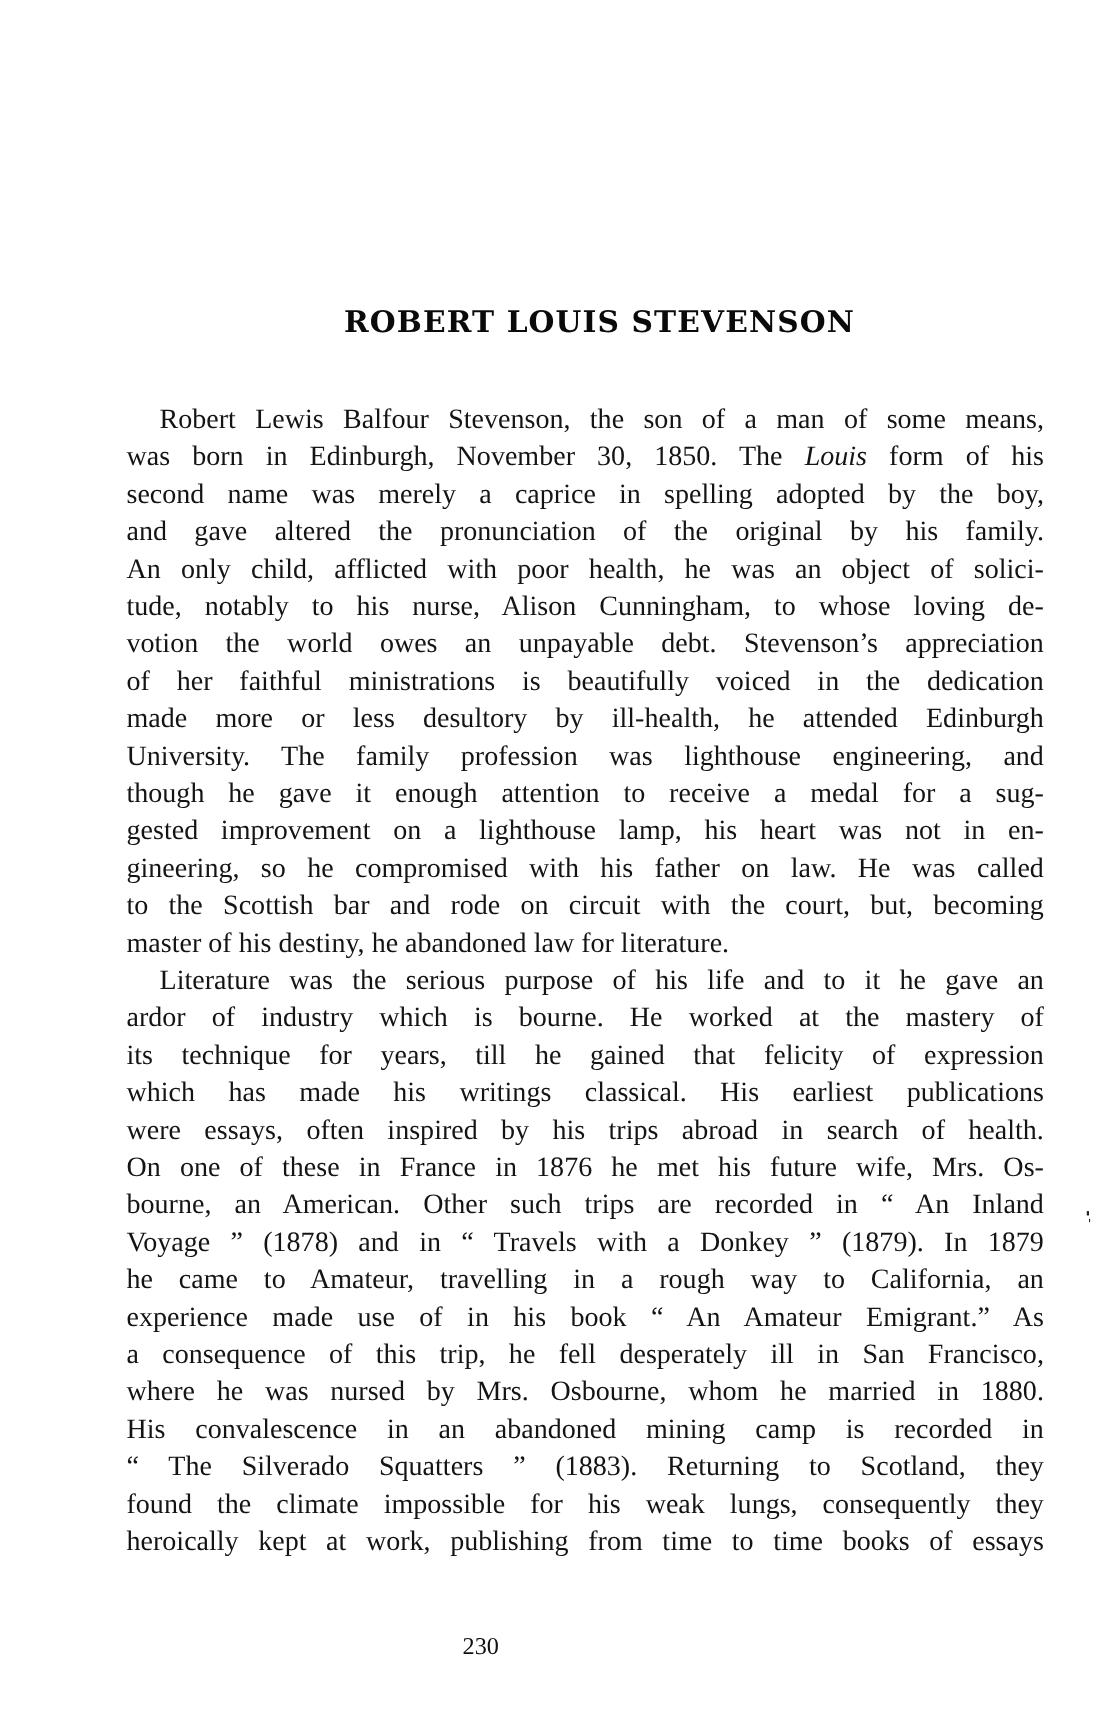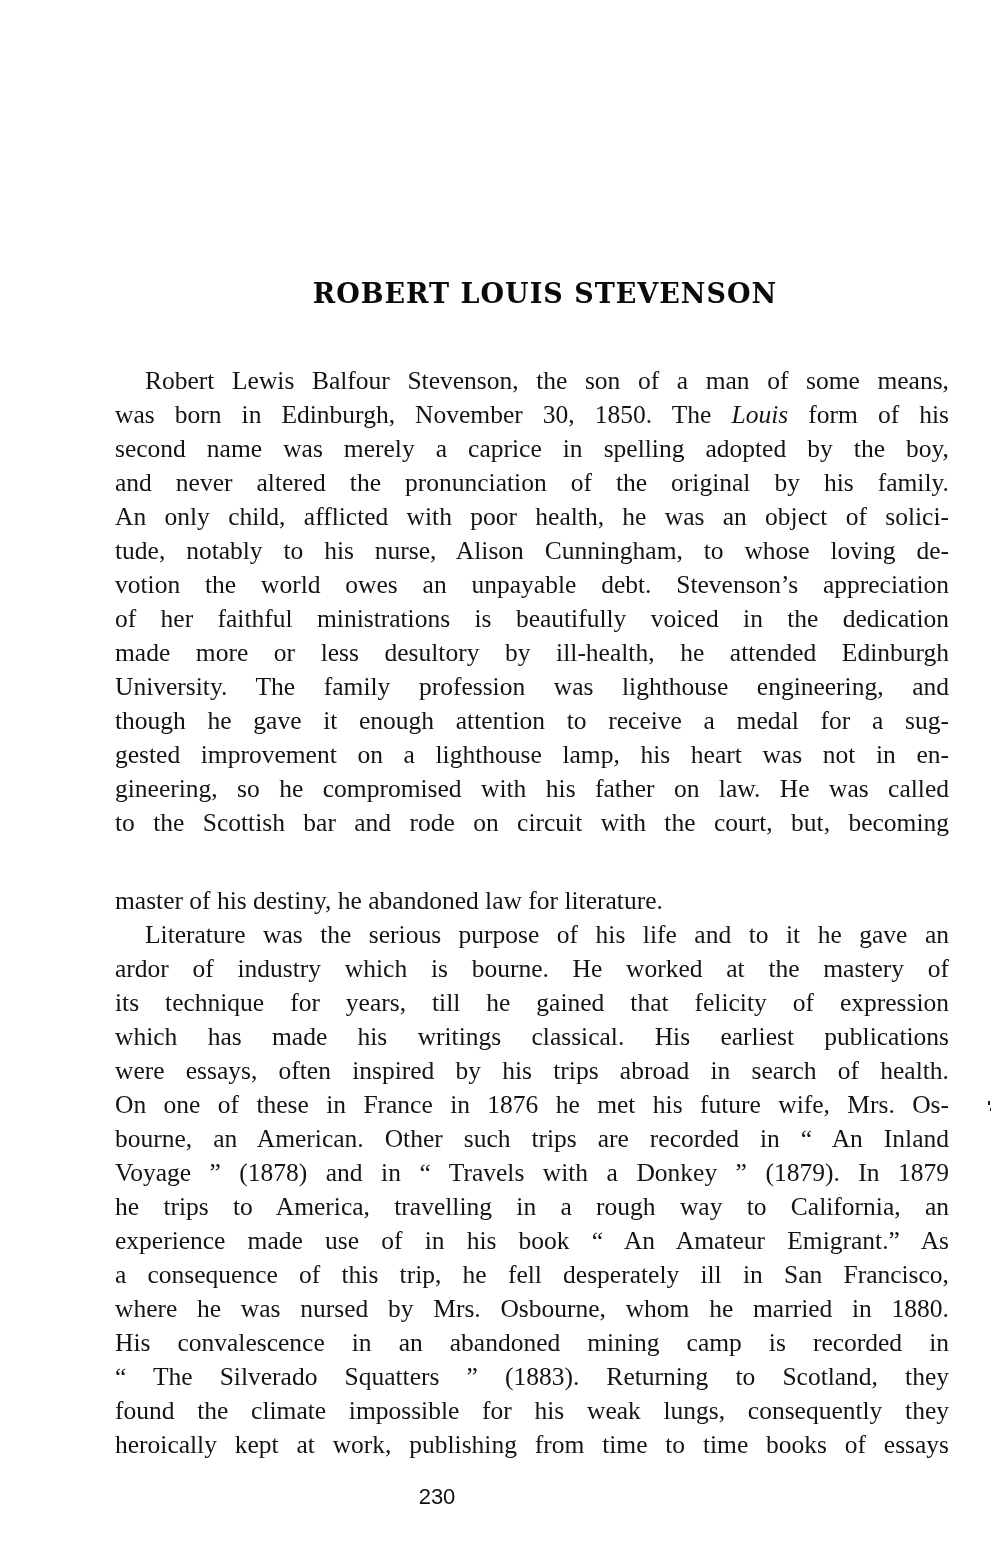--- a/index.html
+++ b/index.html
@@ -47,79 +47,78 @@
   .line {
     display: block;
     height: 34px;
     white-space: nowrap;
     text-align: justify;
     text-align-last: justify;
     overflow: visible;
   }
   .line.last {
     text-align-last: left;
-    margin-top: 44px;
   }
   .line.indent {
     padding-left: 30px;
   }
   .line em {
     font-style: italic;
   }
   .page-number {
     position: absolute;
     top: 1484px;
     left: 0;
     width: 836px;
     padding-left: 38px;
     box-sizing: border-box;
     text-align: center;
-    font-family: Liberation Sans, sans-serif;
+    font-family: Liberation Serif, serif;
     font-size: 22px;
     color: #111111;
   }
   .speck {
     position: absolute;
     background: #222;
   }
 </style>
 </head>
 <body>
 
 <div class="page">
 
   <div class="title">ROBERT LOUIS STEVENSON</div>
 
   <div class="body-text">
 
     <span class="line indent">Robert Lewis Balfour Stevenson, the son of a man of some means,</span>
     <span class="line"><span>was born in Edinburgh, November 30, 1850.  The </span><em>Louis</em><span> form of his</span></span>
     <span class="line">second name was merely a caprice in spelling adopted by the boy,</span>
-    <span class="line">and never altered the pronunciation of the original by his family.</span>
+    <span class="line">and gave altered the pronunciation of the original by his family.</span>
     <span class="line">An only child, afflicted with poor health, he was an object of solici-</span>
     <span class="line">tude, notably to his nurse, Alison Cunningham, to whose loving de-</span>
     <span class="line">votion the world owes an unpayable debt.  Stevenson’s appreciation</span>
     <span class="line">of her faithful ministrations is beautifully voiced in the dedication</span>
     <span class="line">made more or less desultory by ill-health, he attended Edinburgh</span>
     <span class="line">University.  The family profession was lighthouse engineering, and</span>
     <span class="line">though he gave it enough attention to receive a medal for a sug-</span>
     <span class="line">gested improvement on a lighthouse lamp, his heart was not in en-</span>
     <span class="line">gineering, so he compromised with his father on law.  He was called</span>
     <span class="line">to the Scottish bar and rode on circuit with the court, but, becoming</span>
     <span class="line last">master of his destiny, he abandoned law for literature.</span>
 
     <span class="line indent">Literature was the serious purpose of his life and to it he gave an</span>
     <span class="line">ardor of industry which is bourne.  He worked at the mastery of</span>
     <span class="line">its technique for years, till he gained that felicity of expression</span>
     <span class="line">which has made his writings classical.  His earliest publications</span>
     <span class="line">were essays, often inspired by his trips abroad in search of health.</span>
     <span class="line">On one of these in France in 1876 he met his future wife, Mrs. Os-</span>
     <span class="line">bourne, an American.  Other such trips are recorded in “ An Inland</span>
     <span class="line">Voyage ” (1878) and in “ Travels with a Donkey ” (1879).  In 1879</span>
-    <span class="line">he trips to America, travelling in a rough way to California, an</span>
+    <span class="line">he came to Amateur, travelling in a rough way to California, an</span>
     <span class="line">experience made use of in his book “ An Amateur Emigrant.”  As</span>
     <span class="line">a consequence of this trip, he fell desperately ill in San Francisco,</span>
     <span class="line">where he was nursed by Mrs. Osbourne, whom he married in 1880.</span>
     <span class="line">His convalescence in an abandoned mining camp is recorded in</span>
     <span class="line">“ The Silverado Squatters ” (1883).  Returning to Scotland, they</span>
     <span class="line">found the climate impossible for his weak lungs, consequently they</span>
     <span class="line">heroically kept at work, publishing from time to time books of essays</span>
   </div>
 
   <div class="page-number">230</div>

